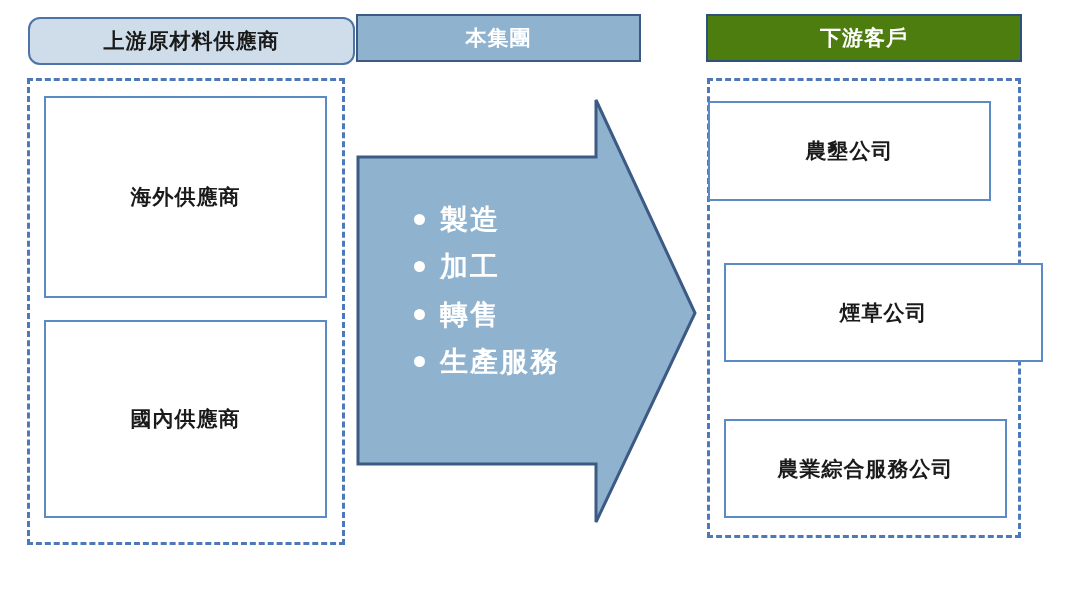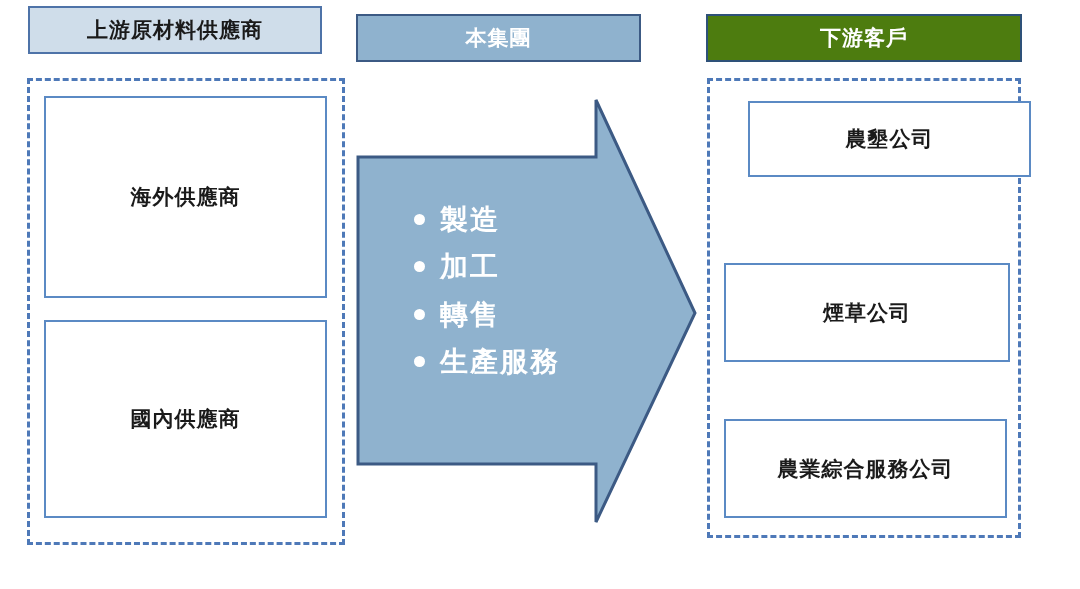--- a/index.html
+++ b/index.html
@@ -12,22 +12,22 @@
   #stage{position:relative;width:1080px;height:589px;}
 
   
   .hdr{
     position:absolute;
     box-sizing:border-box;
     display:flex;align-items:center;justify-content:center;
     font-size:21px;font-weight:700;letter-spacing:1px;
     border-style:solid;border-width:2px;
   }
-  #hdr-up      {left:28px; top:6px; width:294px; height:48px;
-                background:#CFDDEA; border-color:#4E73A8; color:#1a1a1a;}
+  #hdr-up      {left:28px; top:17px; width:327px; height:48px;
+                background:#CFDDEA; border-color:#4E73A8; color:#1a1a1a;border-radius:12px;}
   #hdr-group   {left:356px;top:14px; width:285px; height:48px;
                 background:#8FB2CE; border-color:#3C5A84; color:#ffffff;}
   #hdr-down    {left:706px;top:14px; width:316px; height:48px;
                 background:#4d7c0f; border-color:#2E5179; color:#ffffff;}
 
   
   .dashed{
     position:absolute;
     box-sizing:border-box;
     border:3px dashed #4E79B8;
@@ -41,22 +41,22 @@
     position:absolute;
     box-sizing:border-box;
     background:#ffffff;
     border:2px solid #5B8AC4;
     display:flex;align-items:center;justify-content:center;
     font-size:21px;font-weight:700;color:#1a1a1a;letter-spacing:1px;
   }
   #ent-overseas {left:44px; top:96px;  width:283px; height:202px;}
   #ent-domestic {left:44px; top:320px; width:283px; height:198px;}
 
-  #ent-farm     {left:748px;top:101px; width:283px; height:76px;}
-  #ent-tobacco  {left:724px;top:263px; width:286px; height:99px;}
+  #ent-farm     {left:708px;top:101px; width:283px; height:100px;}
+  #ent-tobacco  {left:724px;top:263px; width:319px; height:99px;}
   #ent-agri     {left:724px;top:419px; width:283px; height:99px;text-align:center;}
 
   
   #arrow-wrap{
     position:absolute;left:352px;top:92px;width:352px;height:440px;
   }
   #arrow-wrap svg{display:block;width:352px;height:440px;}
 
   #arrow-list{
     position:absolute;

